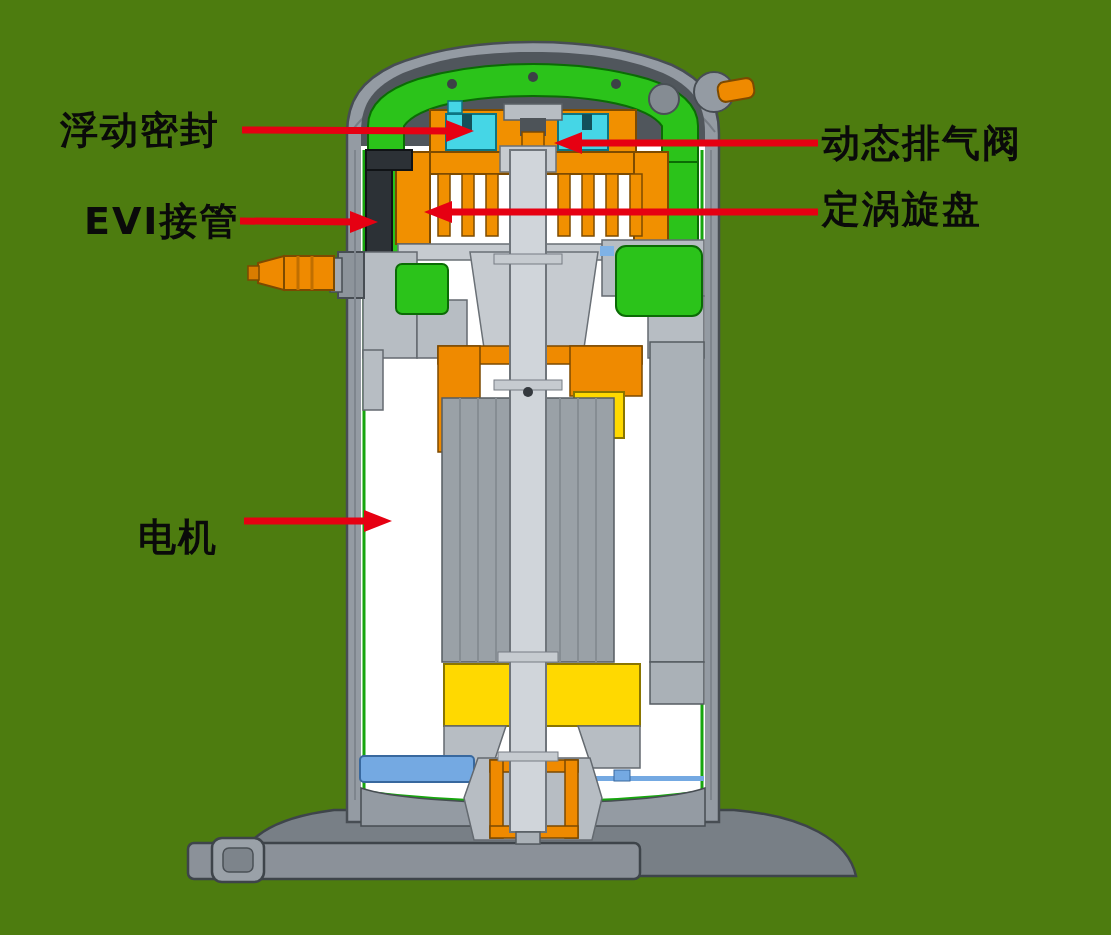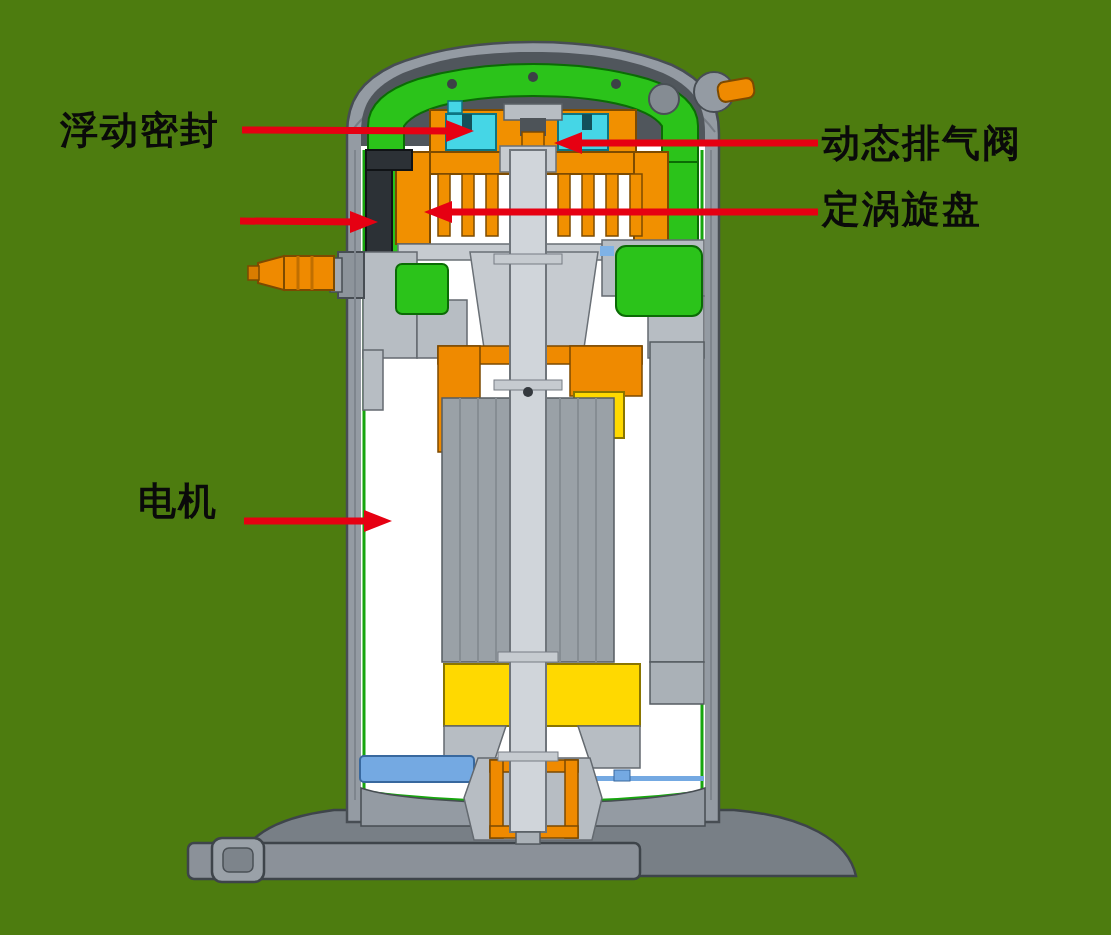--- a/index.html
+++ b/index.html
@@ -180,16 +180,17 @@
       <polygon points="378,222 350,211 350,233" fill="#e60012"></polygon>
       <line x1="244" y1="521" x2="372" y2="521" stroke="#e60012" stroke-width="7"></line>
       <polygon points="392,521 364,510 364,532" fill="#e60012"></polygon>
       <line x1="818" y1="143" x2="574" y2="143" stroke="#e60012" stroke-width="7"></line>
       <polygon points="554,143 582,132 582,154" fill="#e60012"></polygon>
       <line x1="818" y1="212" x2="444" y2="212" stroke="#e60012" stroke-width="7"></line>
       <polygon points="424,212 452,201 452,223" fill="#e60012"></polygon>
     </svg>
 
   <div class="label" style="left: 60px; top: 111px; color: rgb(10, 10, 10);">浮动密封</div>
-  <div class="label" style="left: 138px; top: 482px; color: rgb(10, 10, 10);">电机</div>
+  <div class="label" style="left: 84px; top: 202px; color: rgb(10, 10, 10);">EVI接管</div>
+  <div class="label" style="left: 138px; top: 518px; color: rgb(10, 10, 10);">电机</div>
   <div class="label" style="left: 822px; top: 124px; color: rgb(10, 10, 10);">动态排气阀</div>
   <div class="label" style="left: 822px; top: 193px; color: rgb(10, 10, 10); font-family: Liberation Mono, monospace;">定涡旋盘</div>
 </div>
 
 </body></html>

